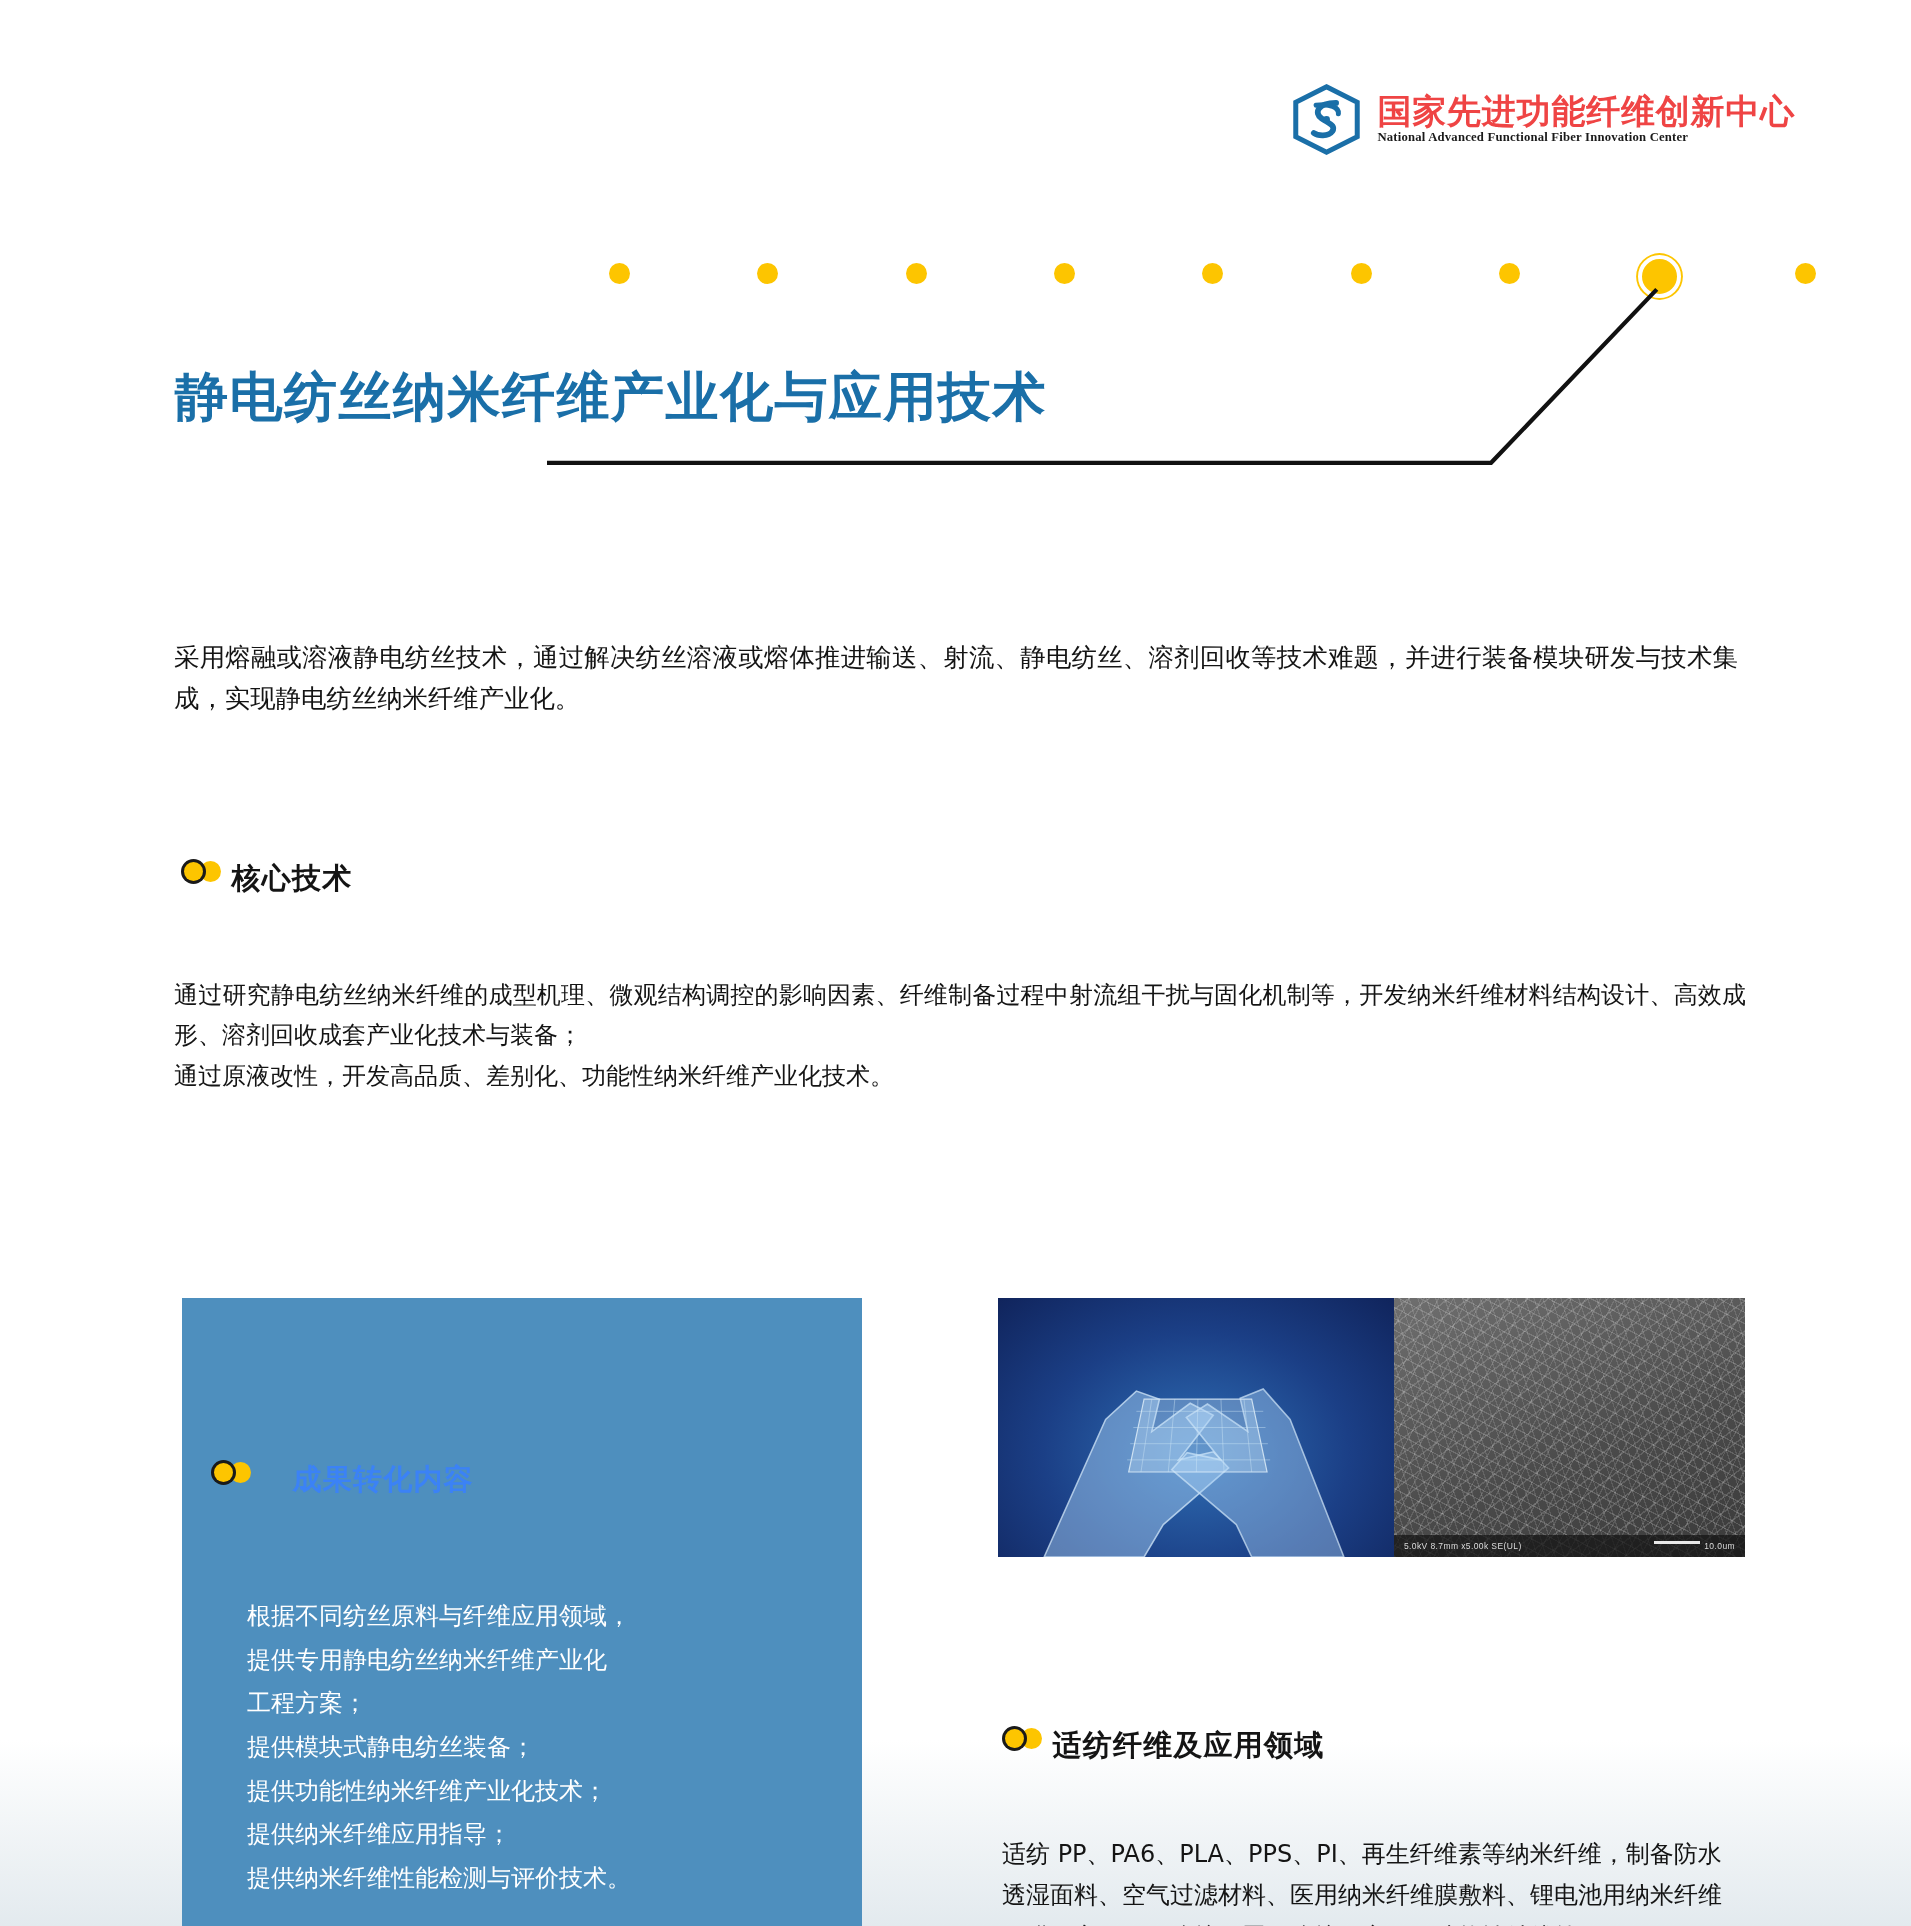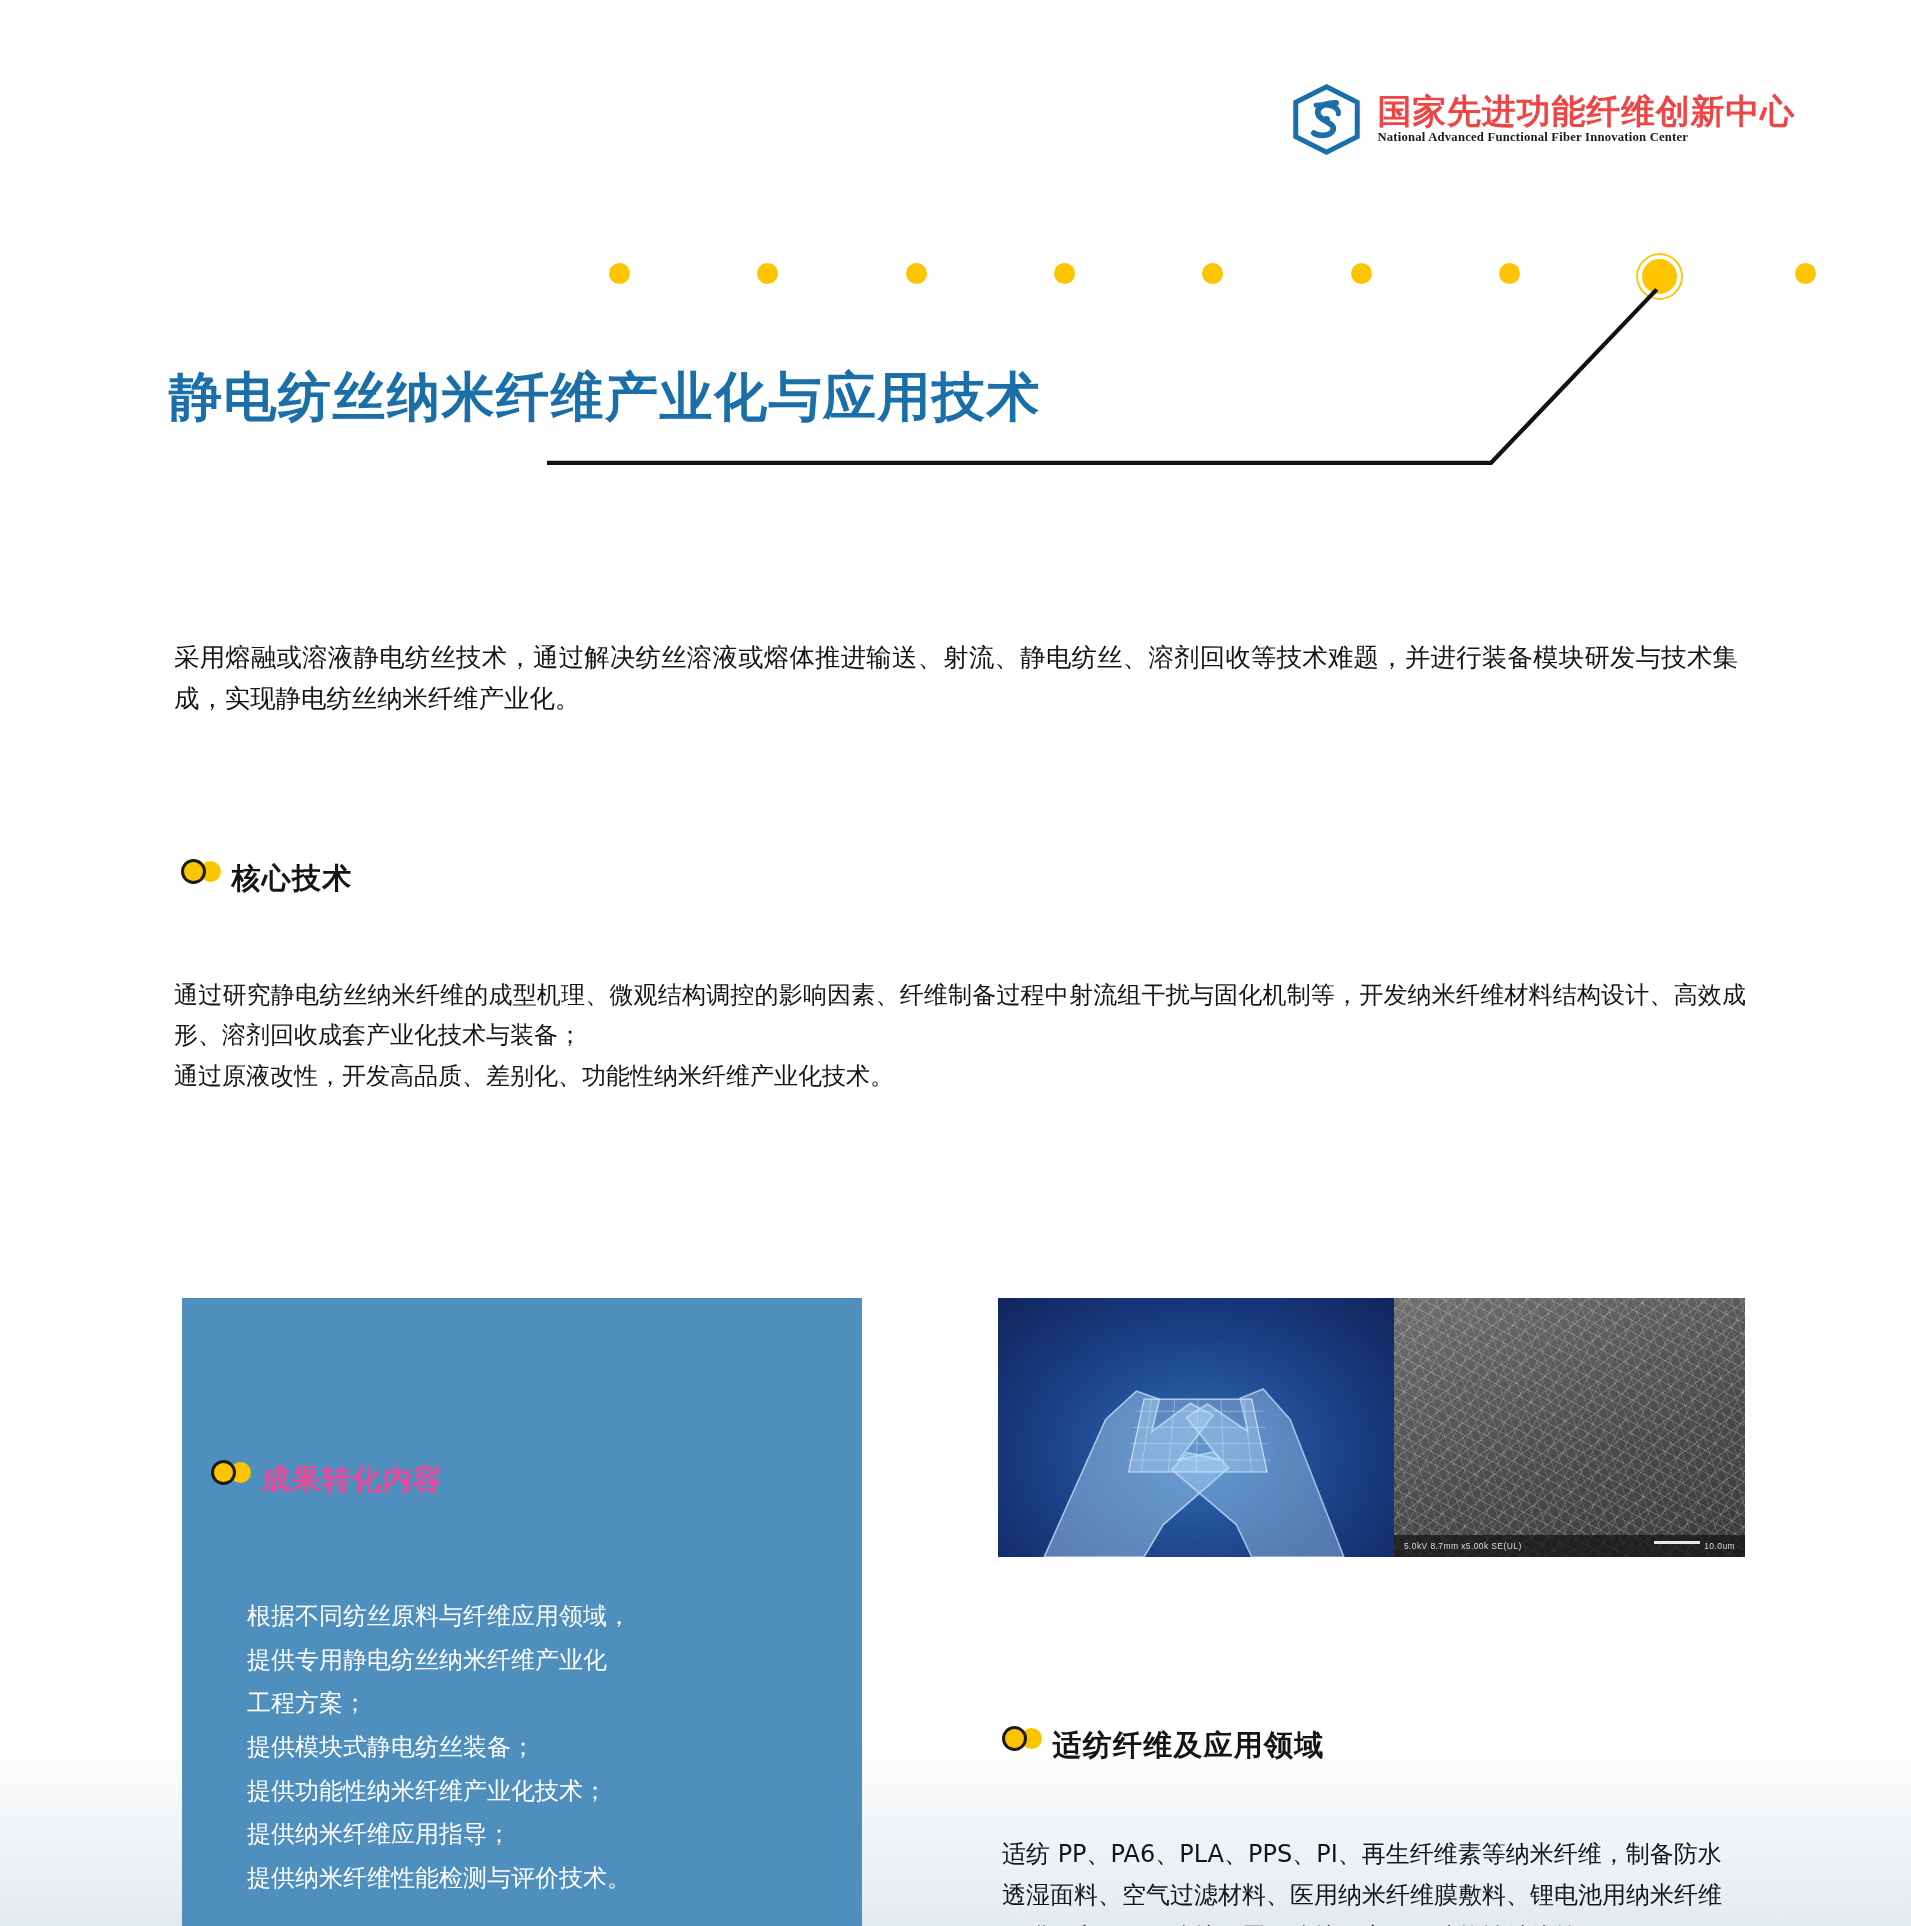--- a/index.html
+++ b/index.html
@@ -48,21 +48,21 @@
   .dot-big{
     position:absolute;width:35px;height:35px;border-radius:50%;
     background:#fdc500;border:4.6px solid #ffffff;box-shadow:0 0 0 1.9px #fdc500;
     top:1.2px;
   }
 
   .elbow{position:absolute;left:547px;top:270px;width:1156px;height:216px;}
 
   
   .title-cn{
-    position:absolute;left:169px;top:362px;
+    position:absolute;left:175px;top:362px;
     font-size:53px;font-weight:bold;color:#1a6fa8;letter-spacing:1.5px;
     font-family:"DejaVu Sans","Liberation Sans",sans-serif;white-space:nowrap;
   }
   .title-en{
     position:absolute;left:176px;top:493px;
     font-size:23px;color:#3b87b8;letter-spacing:0.2px;
     font-family:"Liberation Serif","DejaVu Serif",serif;white-space:nowrap;
   }
 
   
@@ -75,21 +75,21 @@
   
   .sec-head{position:absolute;display:flex;align-items:flex-start;gap:11.6px;}
   .bullet{width:39px;height:25.4px;position:relative;flex:0 0 auto;}
   .bullet .c1{position:absolute;left:0;top:0;width:25.4px;height:25.4px;border-radius:50%;background:#1a1a1a;}
   .bullet .c1i{position:absolute;left:3.1px;top:3.1px;width:19px;height:19px;border-radius:50%;background:#fdc500;}
   .bullet .c2{position:absolute;left:18.5px;top:2.3px;width:21px;height:21px;border-radius:50%;background:#fdc500;}
   .sec-title{
     font-size:29px;font-weight:bold;color:#141414;letter-spacing:1.2px;
     font-family:"DejaVu Sans","Liberation Sans",sans-serif;white-space:nowrap;
   }
-  .sec-title.light{color:#ec4899;}
+  .sec-title.light{color:#3b82f6;margin-left:31px;}
 
   .core-head{left:181px;top:859px;}
   .core-body{
     position:absolute;left:174px;top:975px;width:1572px;
     font-size:24px;line-height:1.68;color:#141414;text-align:justify;
     font-family:"DejaVu Sans","Liberation Sans",sans-serif;
   }
 
   
   .blue-card{

